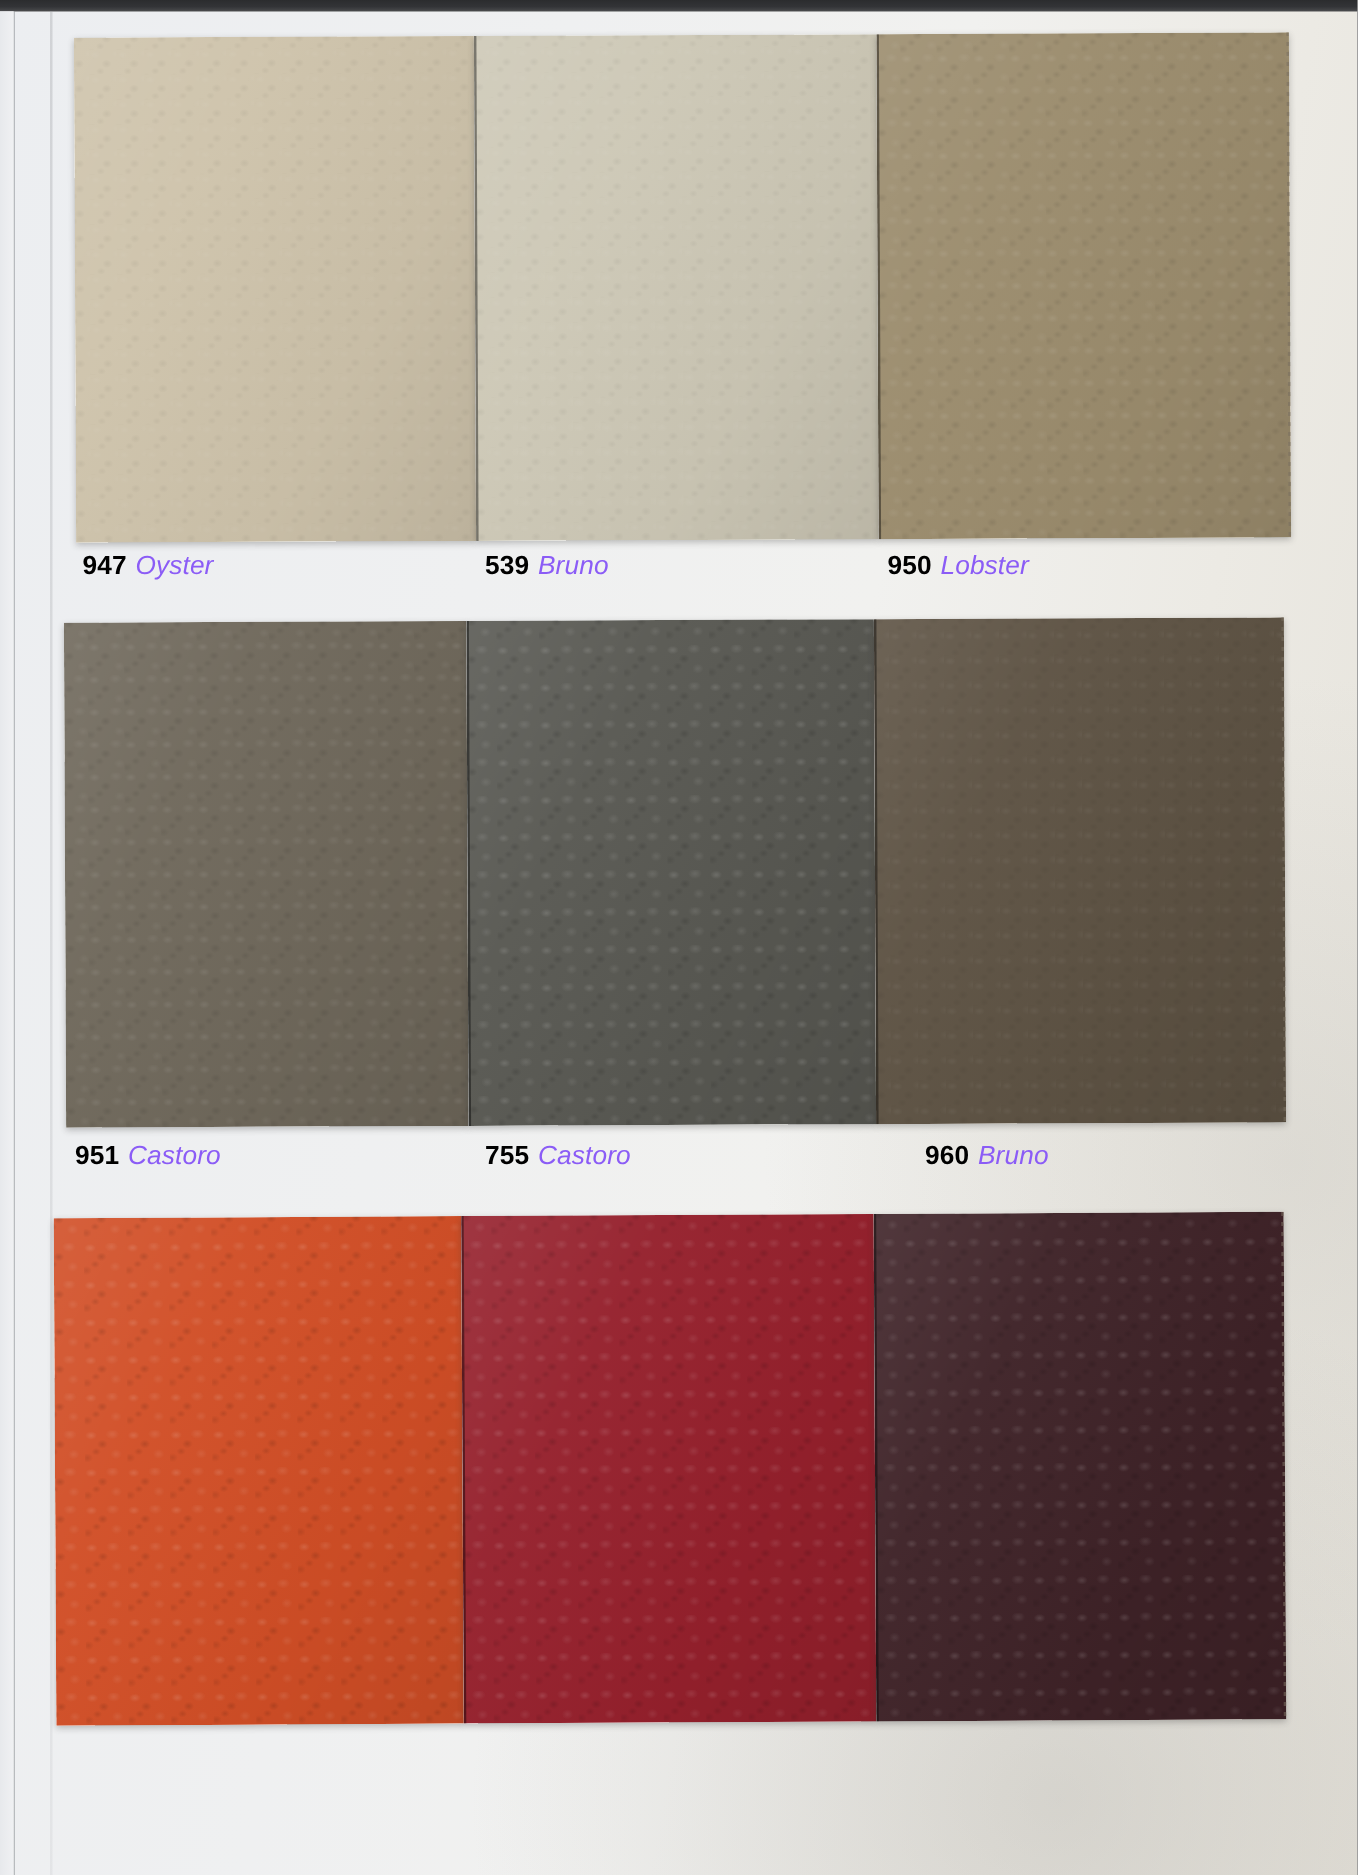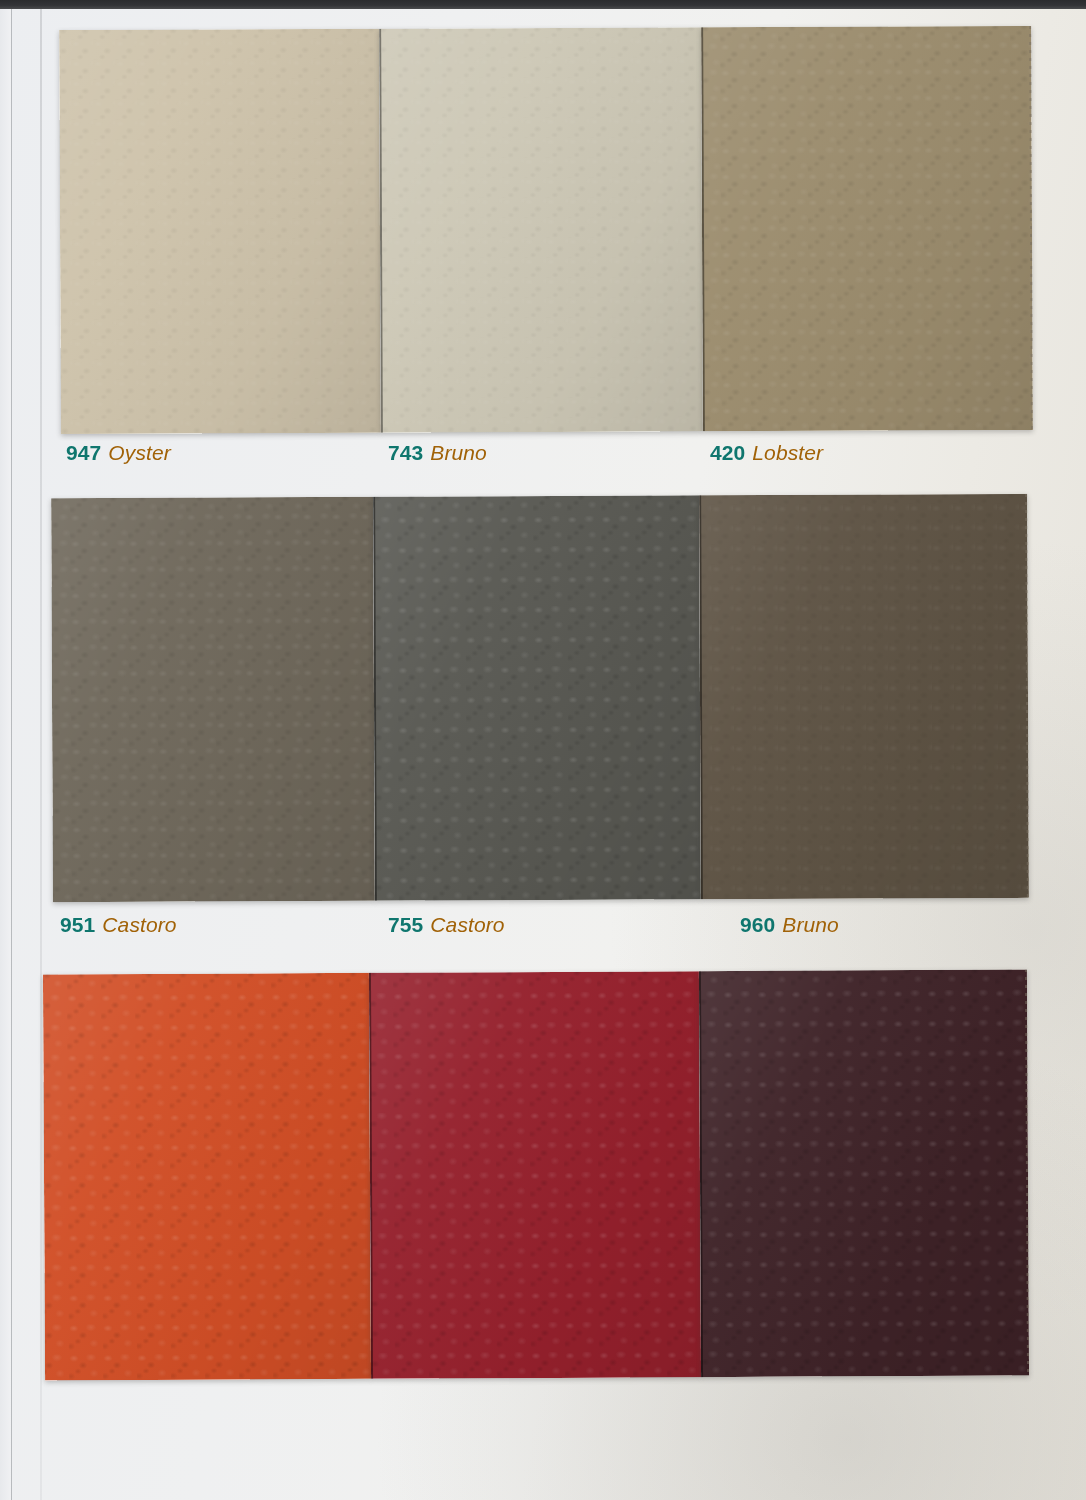--- a/index.html
+++ b/index.html
@@ -125,26 +125,26 @@
   }
   .caption {
     position: absolute;
     white-space: nowrap;
     font-size: 21px;
     line-height: 30px;
     letter-spacing: 0.1px;
   }
   .caption .code {
     font-weight: 700;
-    color: #0f766e;
+    color: #000000;
     margin-right: 7px;
   }
   .caption .name {
     font-style: italic;
-    color: #a16207;
+    color: #8b5cf6;
     font-weight: 400;
   }
 </style>
 </head>
 <body>
 
 <div class="page">
 
   <div class="paper" style="background-color: rgb(239, 240, 241);"></div>
   <div class="top-band" style="background-color: rgb(43, 44, 46);"></div>
@@ -169,24 +169,24 @@
       <div class="sheen"></div>
       <div class="cut-edge"></div>
     </div>
   </div>
 
   <div class="caption-row" style="top:438px;">
     <div class="caption" style="left:66px;">
       <span class="code">947</span><span class="name">Oyster</span>
     </div>
     <div class="caption" style="left:388px;">
-      <span class="code">743</span><span class="name">Bruno</span>
+      <span class="code">539</span><span class="name">Bruno</span>
     </div>
     <div class="caption" style="left:710px;">
-      <span class="code">420</span><span class="name">Lobster</span>
+      <span class="code">950</span><span class="name">Lobster</span>
     </div>
   </div>
 
   <div class="row" style="left:52px; top:496px; width:976px; height:404px; transform:rotate(-0.25deg);">
     <div class="swatch" style="width:322px;">
       <div class="fill" style="position: absolute; inset: 0px; background: rgb(111, 104, 91);"></div>
       <div class="grain"></div>
       <div class="sheen"></div>
     </div>
     <div class="swatch" style="width:326px;">

